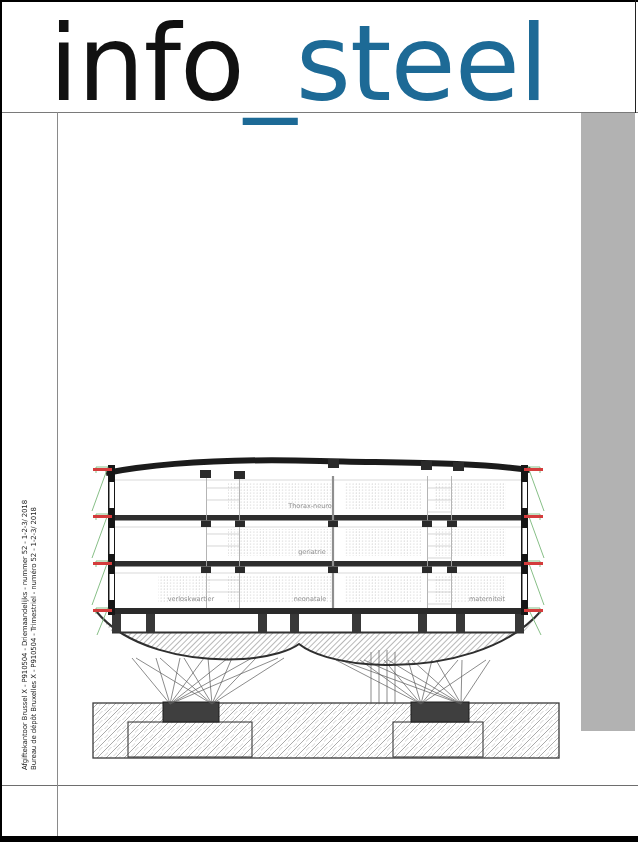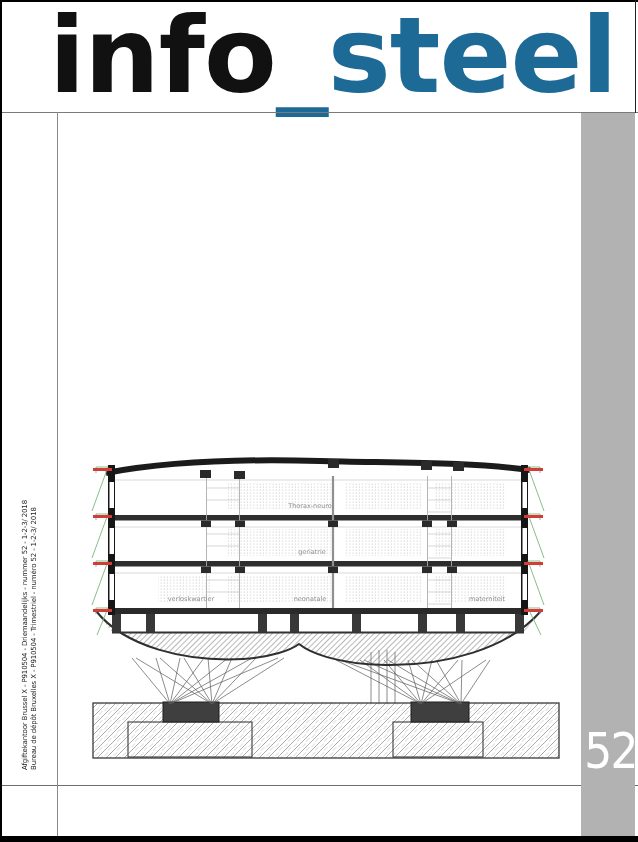--- a/index.html
+++ b/index.html
@@ -9,33 +9,33 @@
     overflow:hidden;
   }
   
   .edge-left{position:absolute;left:0;top:0;width:2px;height:842px;background:#000;}
   .edge-top{position:absolute;left:0;top:0;width:638px;height:2px;background:#000;}
   .edge-right-head{position:absolute;left:635px;top:0;width:1px;height:113px;background:#222;}
   .bottom-bar{position:absolute;left:0;top:836px;width:638px;height:6px;background:#000;}
 
   
   .masthead{
-    position:absolute;left:49px;top:0;height:112px;white-space:nowrap;
-    font-size:106px;line-height:112px;letter-spacing:-1px;font-weight:bold;
+    position:absolute;left:49px;top:8px;height:112px;white-space:nowrap;
+    font-size:106px;line-height:112px;letter-spacing:-1px;
   }
   .masthead .t-black{color:#111;}
   .masthead .t-accent{color:#1d6a96;}
 
   
   .rule-h1{position:absolute;left:0;top:112px;width:638px;height:1px;background:#7a7a7a;}
   .rule-h2{position:absolute;left:0;top:785px;width:638px;height:1px;background:#6e6e6e;}
   .rule-v{position:absolute;left:57px;top:112px;width:1px;height:724px;background:#8a8a8a;}
 
   
-  .right-rail{position:absolute;left:581px;top:113px;width:54px;height:723px;background:#b2b2b2;}
+  .right-rail{position:absolute;left:581px;top:113px;width:54px;height:618px;background:#b2b2b2;}
   .issue-number{
     position:absolute;left:0px;top:613px;width:54px;text-align:center;
     color:#ffffff;font-size:50px;letter-spacing:-2px;line-height:50px;
     transform:scaleX(0.88);transform-origin:center;
   }
 
   
   .spine{
     position:absolute;left:21px;top:770px;width:245px;
     transform:rotate(-90deg);transform-origin:0 0;

